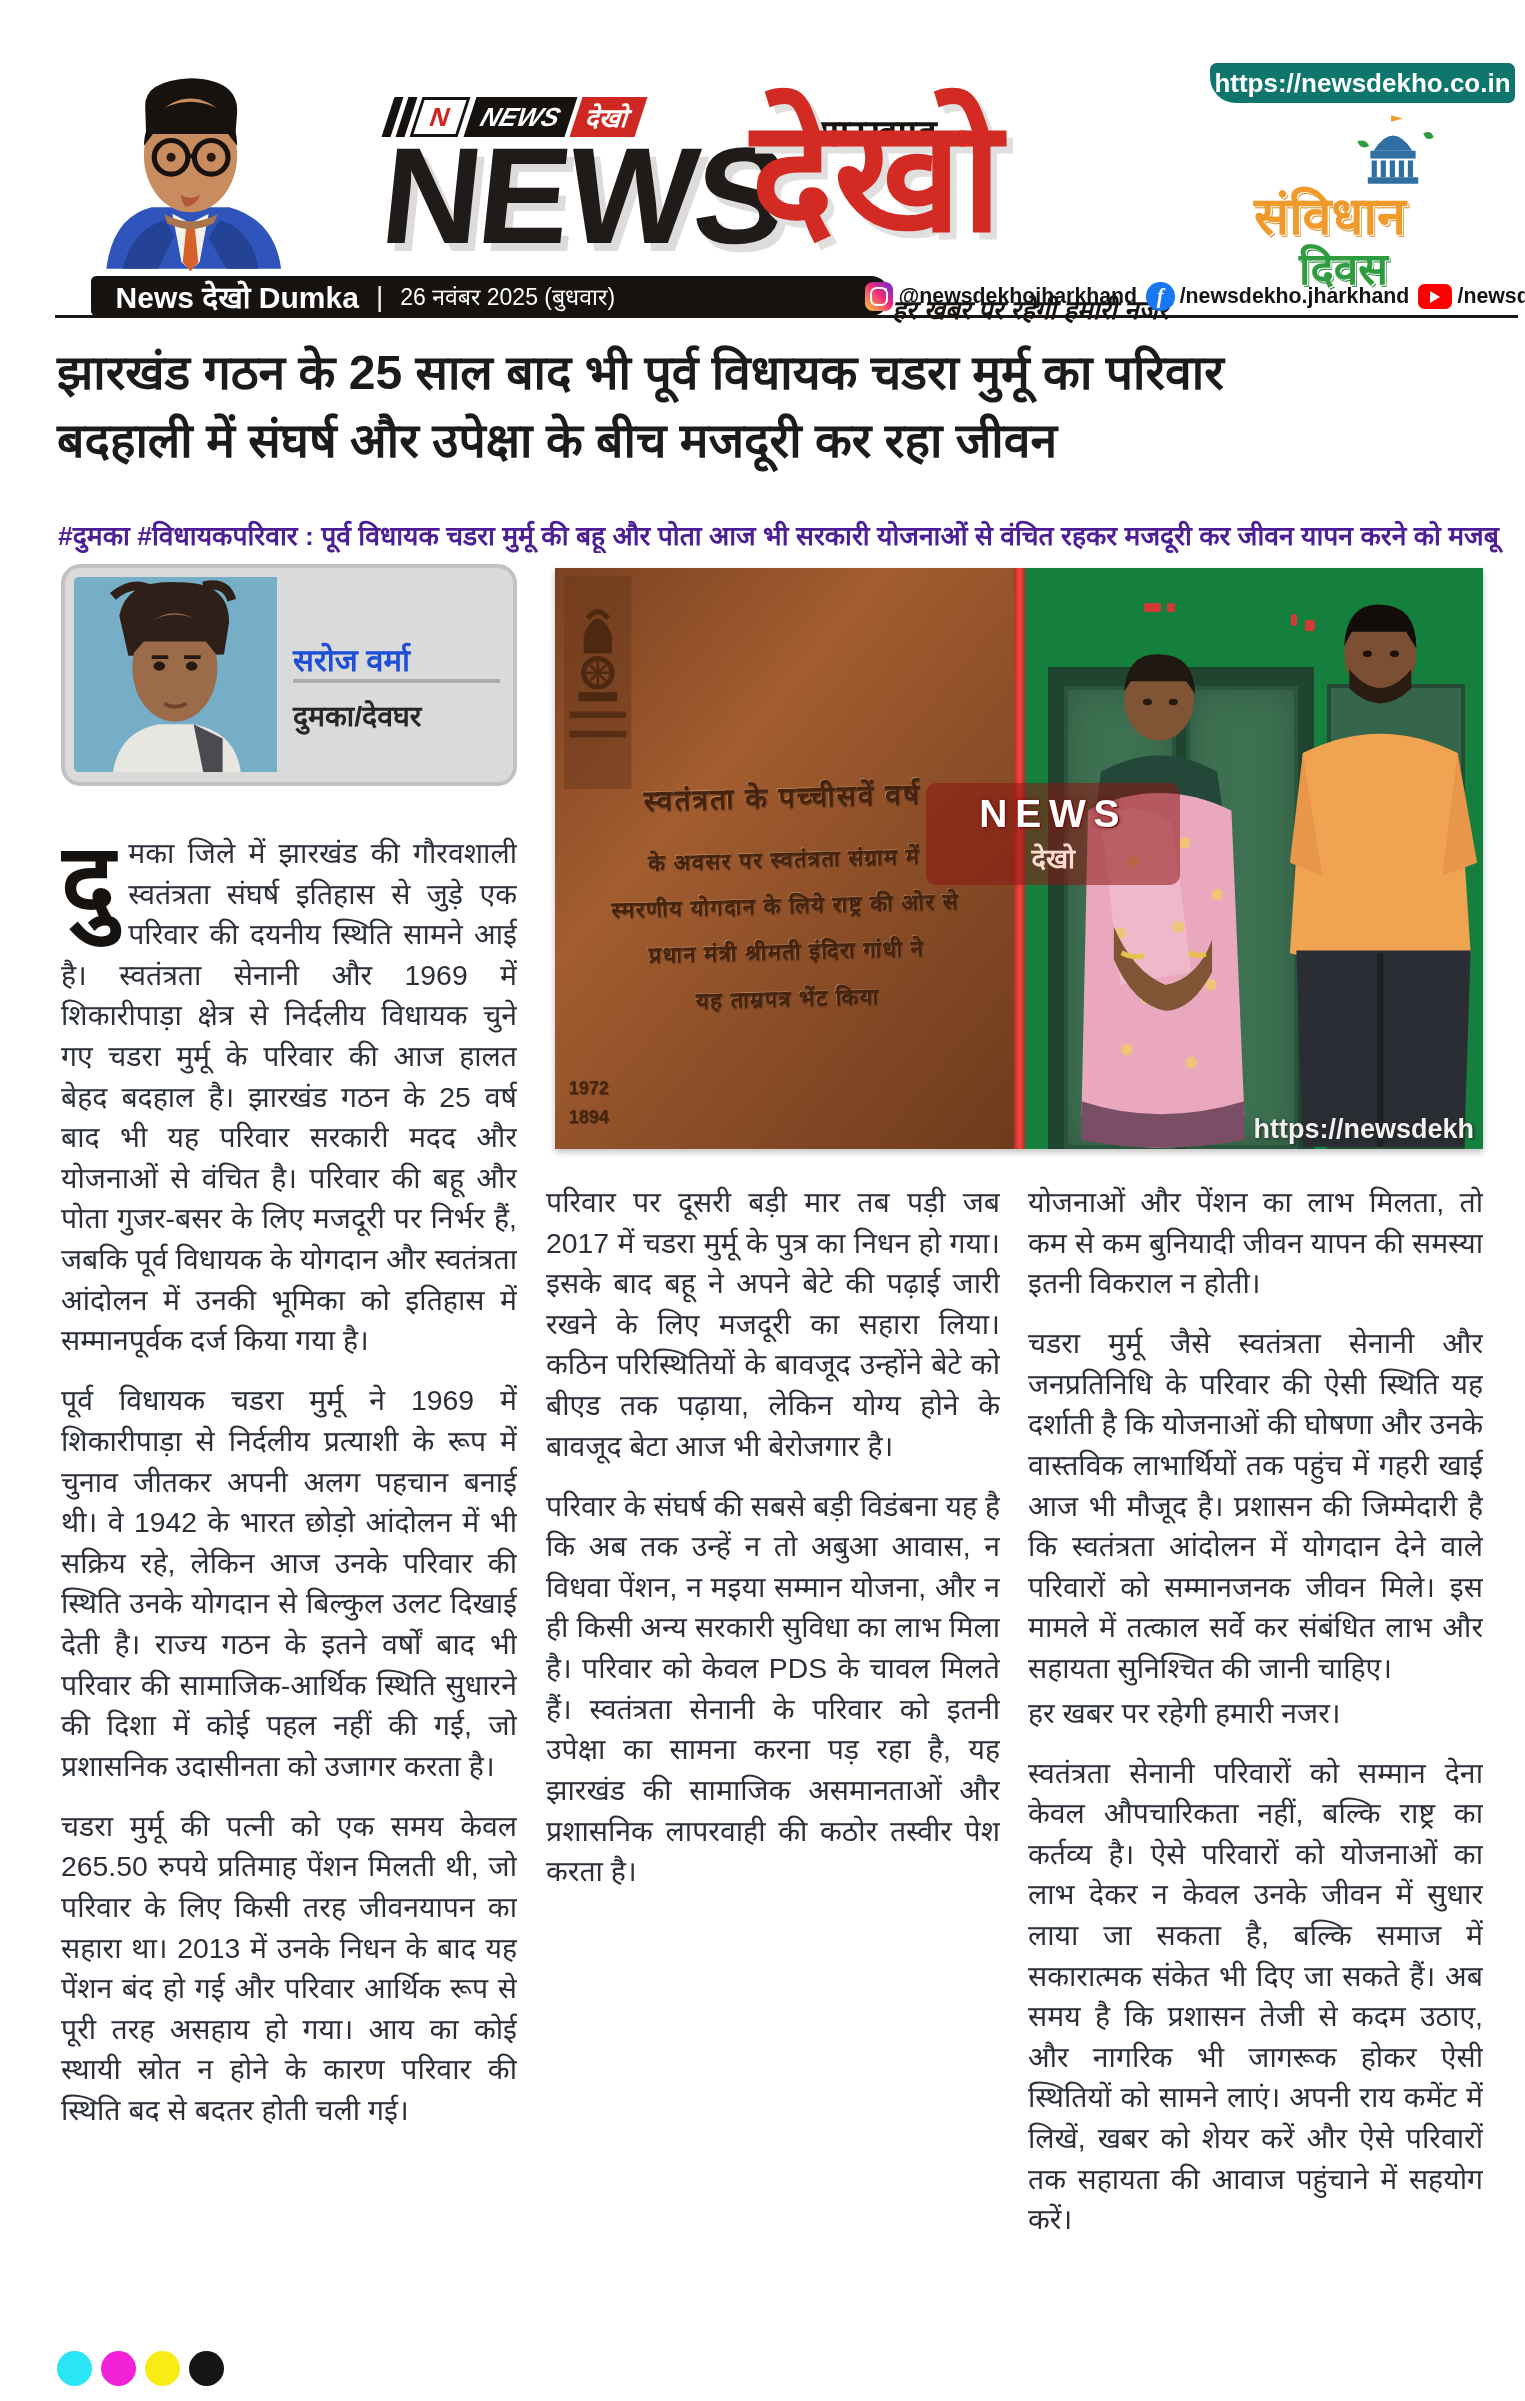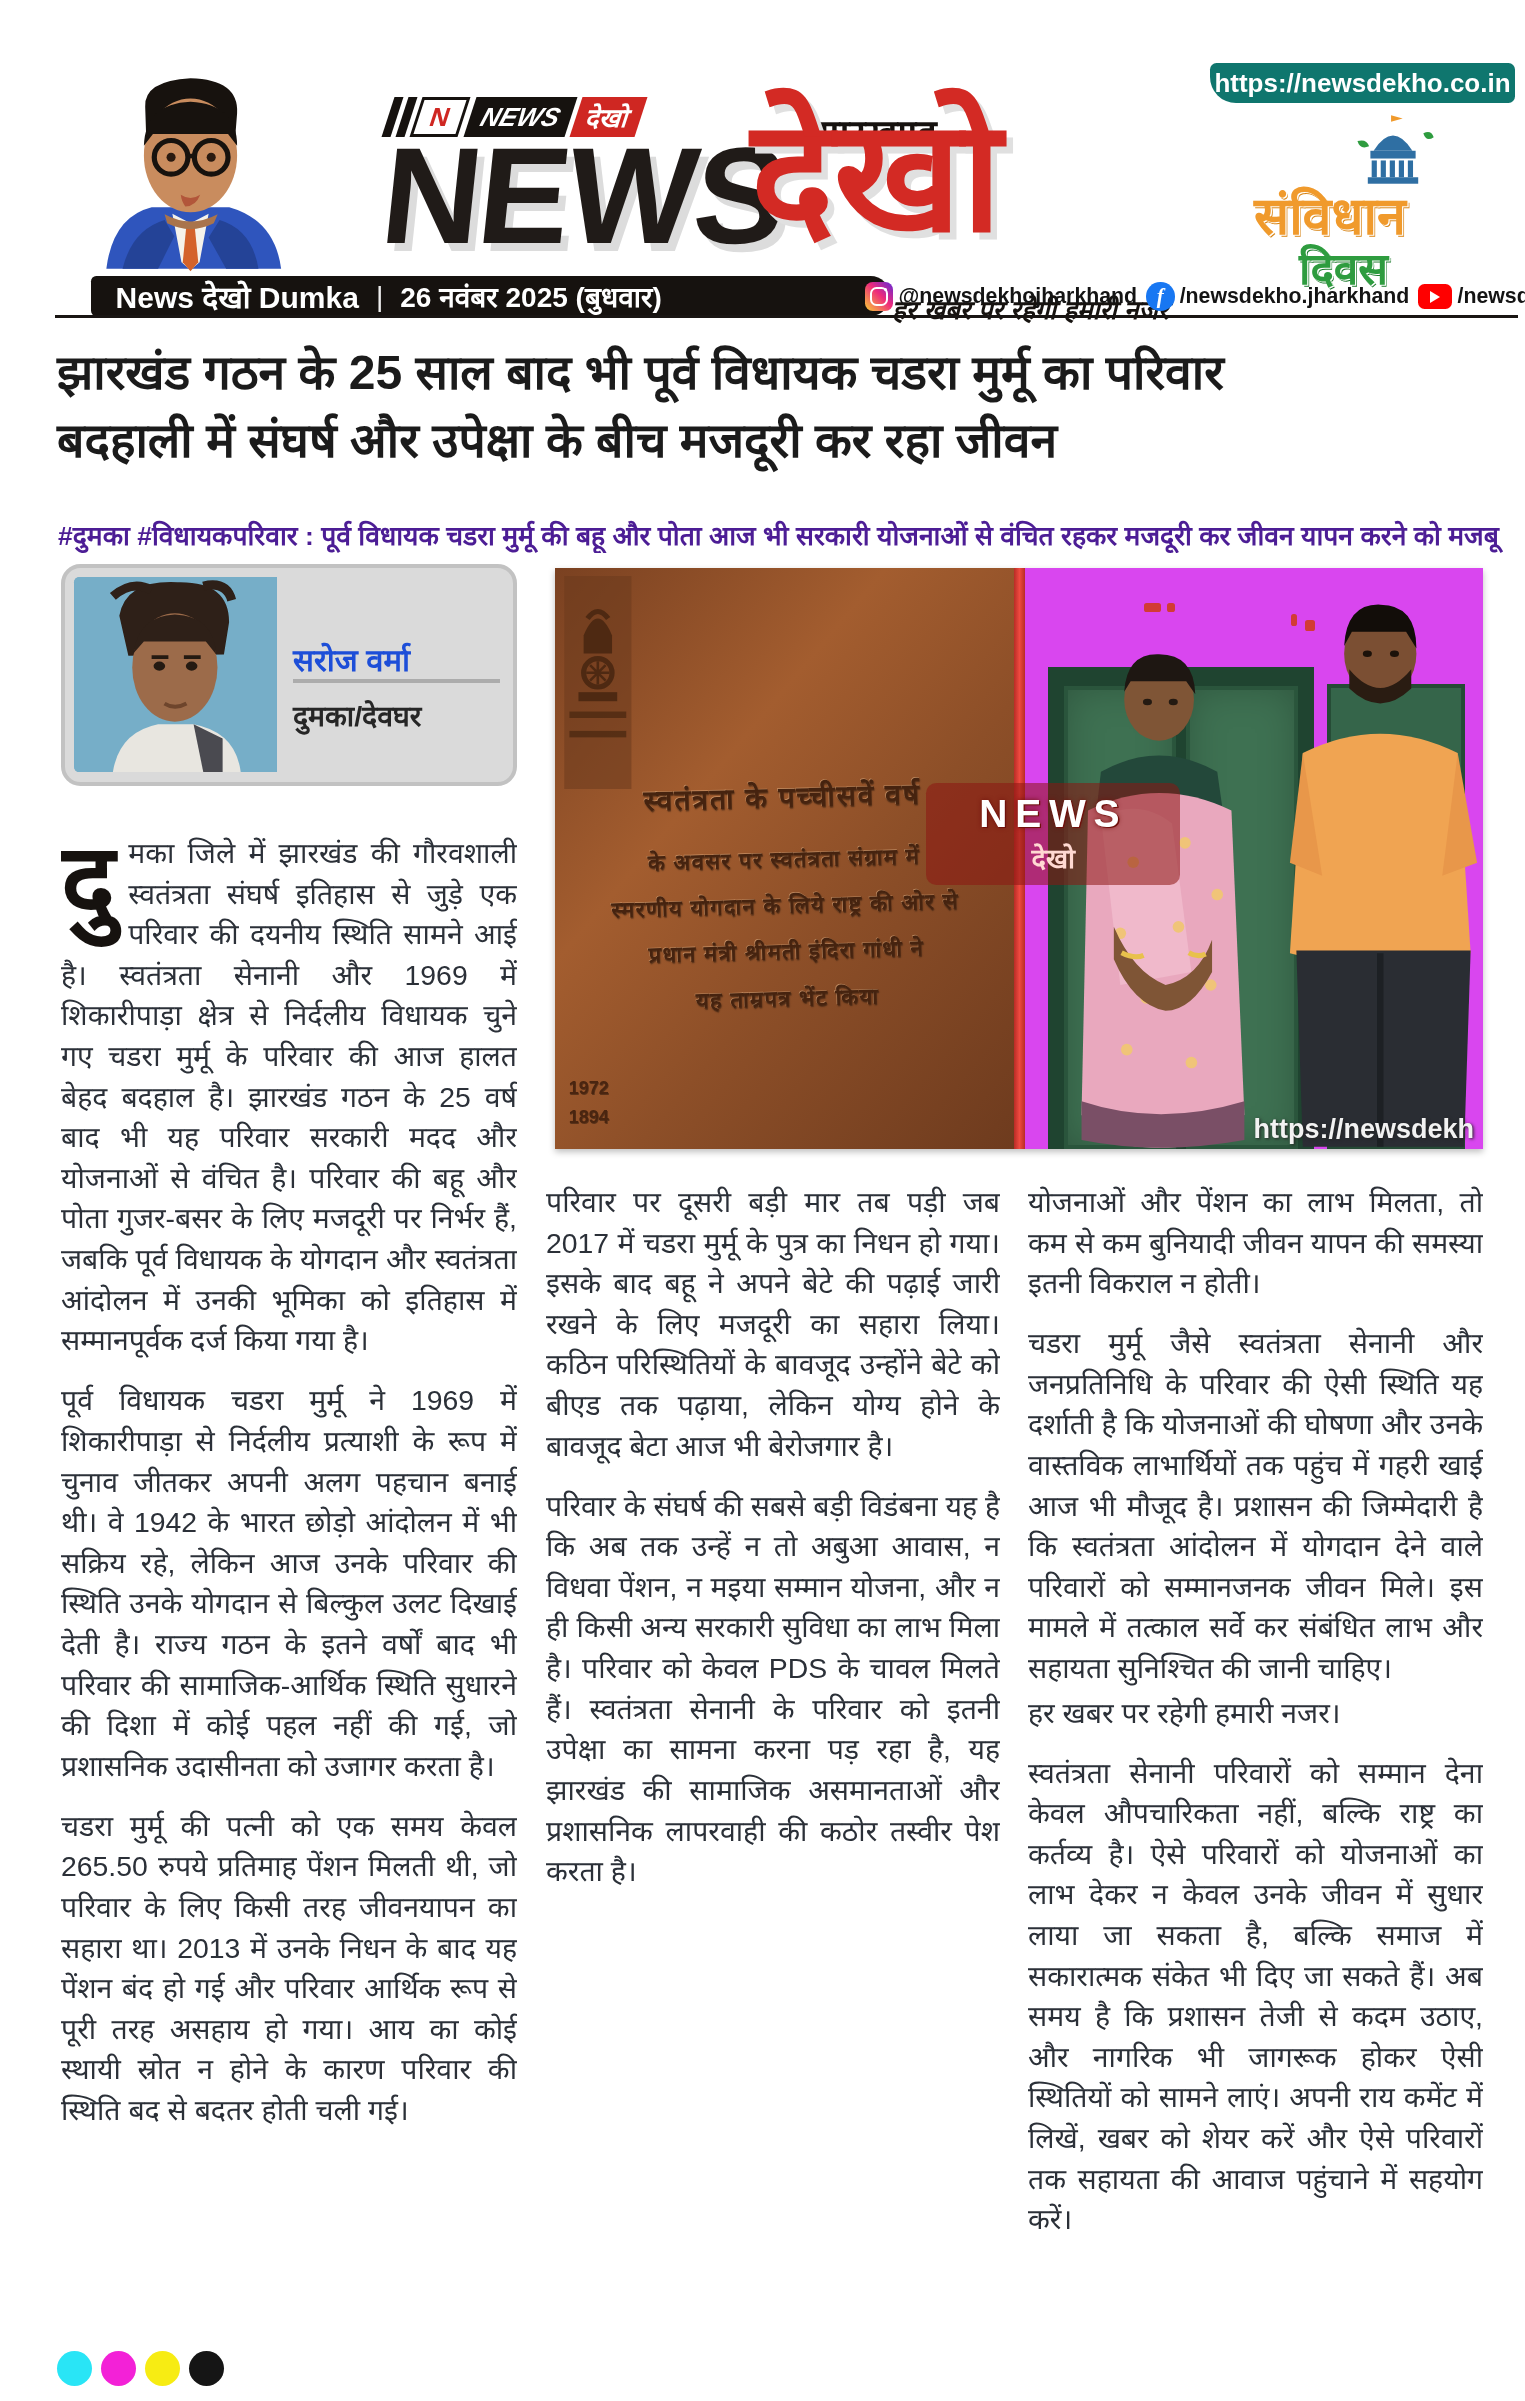--- a/index.html
+++ b/index.html
@@ -30,21 +30,21 @@
   .const-l1{position:absolute;left:0;top:63px;font-size:52px;font-weight:900;color:#f09a2c;
             text-shadow:1.3px 1.3px 0 #fff,1.9px 1.9px 0 #d88414;}
   .const-l2{position:absolute;left:45px;top:122px;font-size:44px;font-weight:900;color:#2e9c3f;
             text-shadow:1.3px 1.3px 0 #fff,1.9px 1.9px 0 #1c7a2c;}
 
   .edition-bar{left:55px;top:276px;width:799px;height:40px;background:#16120f;
                border-radius:5.2px 19.4px 19.4px 5.2px;display:flex;align-items:center;gap:17px;
                padding-left:24.6px;box-sizing:border-box;color:#fff;margin-left:36px;}
   .edition-name{font-size:30px;font-weight:800;}
   .edition-sep{font-size:28.4px;font-weight:300;color:#eee;}
-  .edition-date{font-size:28px;font-weight:700;}
+  .edition-date{font-size:23px;font-weight:400;}
   .header-rule{left:55px;top:315px;width:1463px;height:2.6px;background:#191513;}
   .social-strip{left:865px;top:279px;height:35px;display:flex;align-items:center;gap:9px;
                 font-size:21.3px;font-weight:800;color:#141414;}
   .soc-item{display:flex;align-items:center;gap:5.2px;}
   .icon{width:28.4px;height:28.4px;border-radius:50%;display:flex;align-items:center;justify-content:center;
         color:#fff;font-weight:900;flex:0 0 auto;}
   .icon-ig{border-radius:7.8px;background:linear-gradient(45deg,#f9ce34,#ee2a7b 55%,#6228d7);position:relative;}
   .icon-ig::before{content:"";position:absolute;inset:5.2px;border:2.6px solid #fff;border-radius:6.5px;}
   .icon-ig::after{content:"";position:absolute;right:6.5px;top:5.8px;width:3.2px;height:3.2px;border-radius:50%;background:#fff;}
   .icon-fb{background:#1877f2;font-size:21px;font-family:"Liberation Serif","DejaVu Serif",serif;font-style:italic;}
@@ -74,21 +74,21 @@
           background:linear-gradient(130deg,#7a4121 0%,#a35d2f 35%,#8d4f28 60%,#6e3b1e 100%);}
   .plaque-text{position:absolute;left:3%;top:36%;width:94%;text-align:center;color:#46230f;
                transform:rotate(-1.5deg);
                text-shadow:0.6px 1.3px 1.3px rgba(0,0,0,.45),-0.6px -0.6px 0.6px rgba(255,215,170,.45);}
   .plq-head{font-size:28.4px;font-weight:700;letter-spacing:1.9px;margin-bottom:22px;}
   .plq-line{font-size:22px;font-weight:600;letter-spacing:1.3px;line-height:2.1;}
   .plq-dates{position:absolute;left:3%;bottom:3%;text-align:left;color:#4a2510;font-size:18px;
              font-weight:700;line-height:1.6;text-shadow:0.6px 0.6px 0.6px rgba(0,0,0,.4);}
   .red-stripe{position:absolute;left:49.5%;top:0;width:1.2%;height:100%;
               background:linear-gradient(90deg,#b92c26,#ef4a40 50%,#b92c26);}
-  .people{position:absolute;left:50.7%;top:0;width:49.3%;height:100%;background:#d946ef;overflow:hidden;}
+  .people{position:absolute;left:50.7%;top:0;width:49.3%;height:100%;background:#15803d;overflow:hidden;}
   .wall-mark{position:absolute;background:#d23b35;border-radius:2.6px;}
   .door-frame{position:absolute;left:5%;top:17%;width:58%;height:83%;background:#1f4430;}
   .door-leaf{position:absolute;top:4%;width:42%;height:96%;background:#3e7152;
              box-shadow:inset 0 0 0 3.9px #2a553c,inset 0 0 39px rgba(0,0,0,.25);}
   .door-right{position:absolute;left:66%;top:20%;width:30%;height:80%;background:#35654a;
               box-shadow:inset 0 0 0 3.9px #254a35;}
   .wm{position:absolute;left:40%;top:37%;width:26%;padding:9px 6.5px;background:rgba(140,22,18,.55);
       border-radius:10.3px;text-align:center;}
   .wm-news{font-size:39px;font-weight:900;color:#ffffff;letter-spacing:7.8px;
            text-shadow:0 0 5.2px #70110d,1.3px 1.3px 0 #70110d;}

